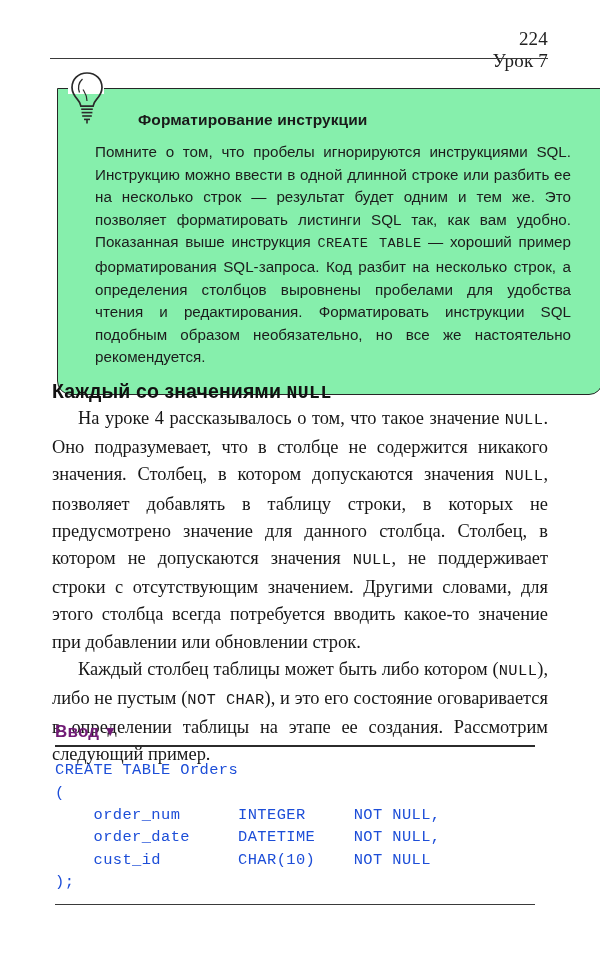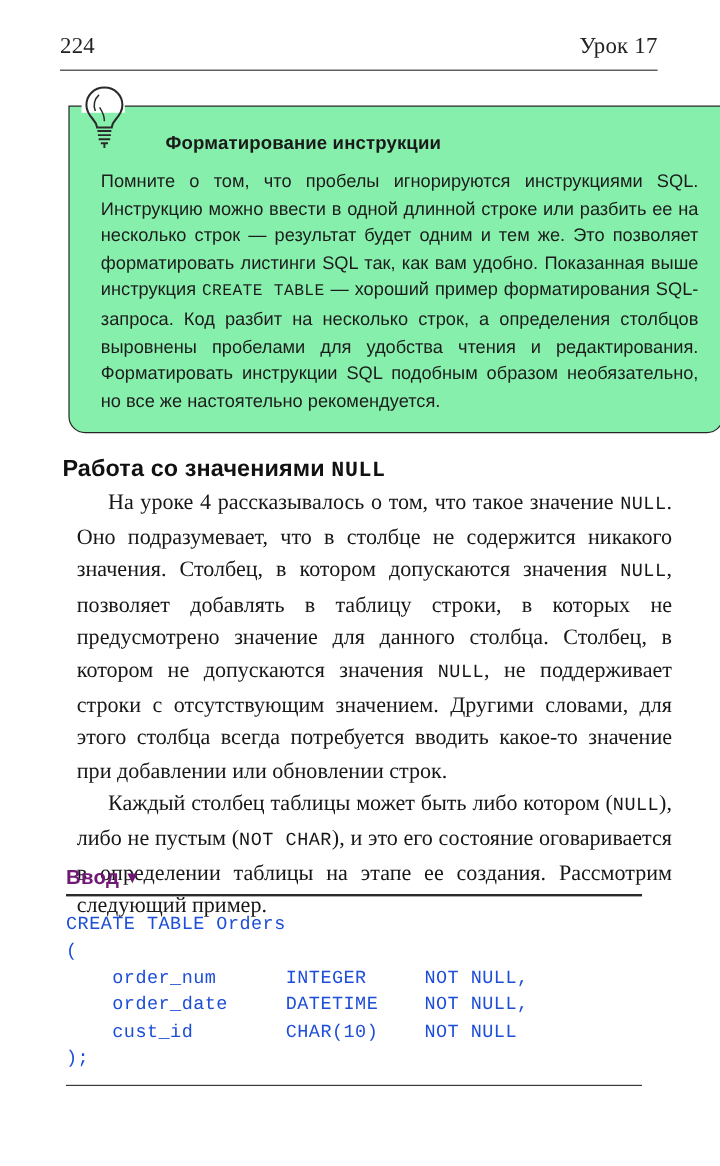--- a/index.html
+++ b/index.html
@@ -18,24 +18,25 @@
   }
 
   
   .running-head {
     position: absolute;
     left: 50px;
     top: 28px;
     width: 498px;
     display: flex;
     justify-content: space-between;
-    align-items: center;
+    align-items: flex-end;
     font-family: "Liberation Serif", "DejaVu Serif", serif;
     font-size: 19px;
     color: #222;
+    flex-direction: column;
   }
   .running-head .folio { letter-spacing: 0.2px; }
   .running-head .lesson { letter-spacing: 0.2px; }
   .head-rule {
     position: absolute;
     left: 50px;
     top: 58px;
     width: 498px;
     height: 1px;
     background: #3a3a3a;
@@ -76,21 +77,21 @@
     font-size: 15.5px;
     color: #1a1a1a;
     margin: 0 0 12px 54px;
     letter-spacing: 0.1px;
   }
   .callout-body {
     font-family: "Liberation Sans", "DejaVu Sans", sans-serif;
     font-size: 15.2px;
     line-height: 22.6px;
     color: #1c1c1c;
-    margin: 0;
+    margin: 11px;
     text-align: justify;
     text-justify: inter-word;
     hyphens: manual;
   }
   .callout-body .mono {
     font-family: "Liberation Mono", "DejaVu Sans Mono", monospace;
     font-size: 13.6px;
     letter-spacing: 0.3px;
   }
 
@@ -107,21 +108,21 @@
   }
   .section-heading .mono {
     font-family: "Liberation Mono", "DejaVu Sans Mono", monospace;
     font-size: 18px;
     letter-spacing: 0.5px;
   }
 
   
   .body-block {
     position: absolute;
-    left: 64px;
+    left: 52px;
     top: 405px;
     width: 496px;
   }
   .body-block p {
     margin: 0;
     font-family: "Liberation Serif", "DejaVu Serif", serif;
     font-size: 18.4px;
     line-height: 27.2px;
     text-align: justify;
     text-justify: inter-word;
@@ -173,21 +174,21 @@
     background: #3a3a3a;
   }
 </style>
 </head>
 <body>
 
 <div class="page">
 
   <div class="running-head">
     <span class="folio">224</span>
-    <span class="lesson">Урок 17</span>
+    <span class="lesson">Урок 7</span>
   </div>
   <div class="head-rule"></div>
 
   <div class="callout">
     <div class="callout-title">Форматирование инструкции</div>
     <p class="callout-body"><span>Помните о том, что пробелы игнорируются инструкциями SQL. Инструкцию можно ввести в одной длинной строке или разбить ее на несколько строк — результат будет одним и тем же. Это позволяет форматировать листинги SQL так, как вам удобно. Показанная выше инструкция </span><span class="mono">CREATE TABLE</span><span> — хороший пример форматирования SQL-запроса. Код разбит на несколько строк, а определения столбцов выровнены пробелами для удобства чтения и редактирования. Форматировать инструкции SQL подобным образом необязательно, но все же настоятельно рекомендуется.</span></p>
   </div>
   <div class="callout-notch"></div>
 
   <span class="bulb">
@@ -196,21 +197,21 @@
       <path d="M13.2 39.2 L24.8 39.2" fill="none" stroke="#2a2a2a" stroke-width="1.6"></path>
       <path d="M13.6 42.6 L24.4 42.6" fill="none" stroke="#2a2a2a" stroke-width="1.6"></path>
       <path d="M14.2 46 L23.8 46" fill="none" stroke="#2a2a2a" stroke-width="1.6"></path>
       <path d="M16 49.4 L22 49.4" fill="none" stroke="#2a2a2a" stroke-width="1.6"></path>
       <path d="M19 49.4 L19 53.4" fill="none" stroke="#2a2a2a" stroke-width="1.6"></path>
       <path d="M14.5 9 C10.5 12.5 9.5 18 11.5 22.5" fill="none" stroke="#2a2a2a" stroke-width="1.3"></path>
       <path d="M19 31 C19 25 16.5 22 15 19.5" fill="none" stroke="#2a2a2a" stroke-width="1.2"></path>
     </svg>
   </span>
 
-  <h2 class="section-heading"><span>Работа со значениями </span><span class="mono">NULL</span></h2>
+  <h2 class="section-heading"><span>Каждый со значениями </span><span class="mono">NULL</span></h2>
 
   <div class="body-block">
     <p><span>На уроке 4 рассказывалось о том, что такое значение </span><span class="mono">NULL</span><span>. Оно подразумевает, что в столбце не содержится никакого значения. Столбец, в котором допускаются значения </span><span class="mono">NULL</span><span>, позволяет добавлять в таблицу строки, в которых не предусмотрено значение для данного столбца. Столбец, в котором не допускаются значения </span><span class="mono">NULL</span><span>, не поддерживает строки с отсутствующим значением. Другими словами, для этого столбца всегда потребуется вводить какое-то значение при добавлении или обновлении строк.</span></p>
     <p><span>Каждый столбец таблицы может быть либо котором (</span><span class="mono">NULL</span><span>), либо не пустым (</span><span class="mono">NOT CHAR</span><span>), и это его состояние оговаривается в определении таблицы на этапе ее создания. Рассмотрим следующий пример.</span></p>
   </div>
 
   <div class="listing">
     <div class="listing-label"><span>Ввод</span><span class="tri">▼</span></div>
     <div class="rule-top"></div>
     <pre class="code">CREATE TABLE Orders

